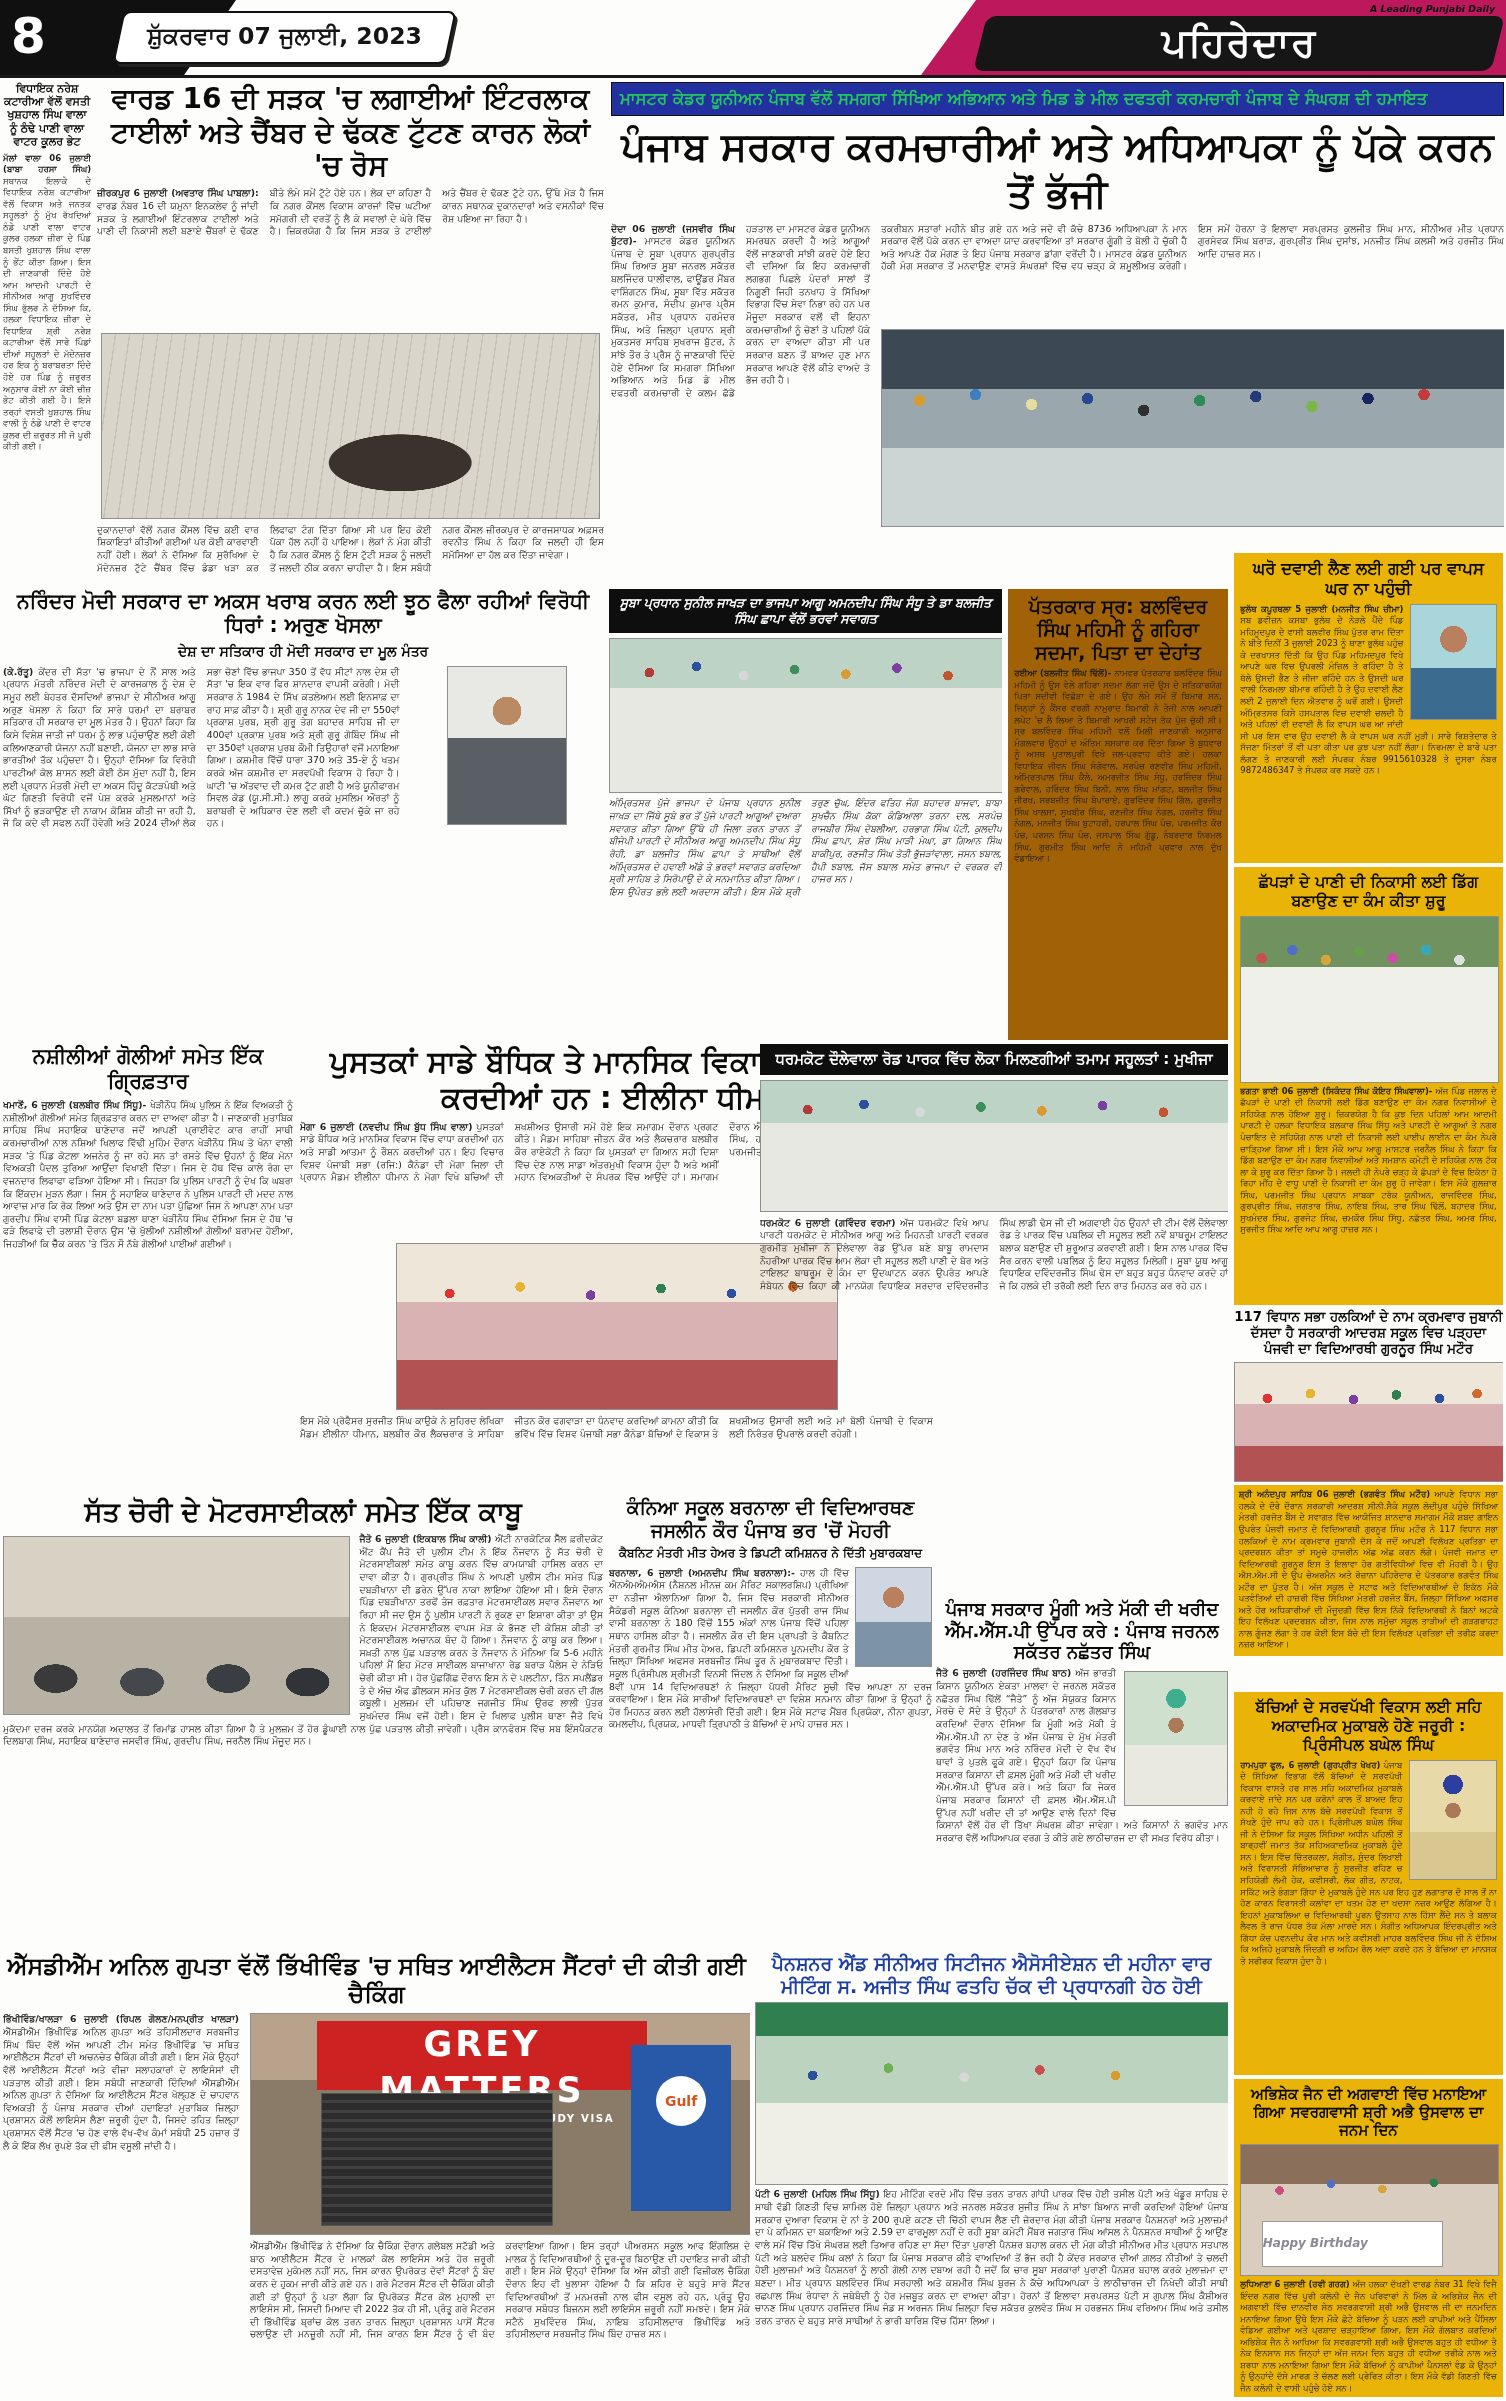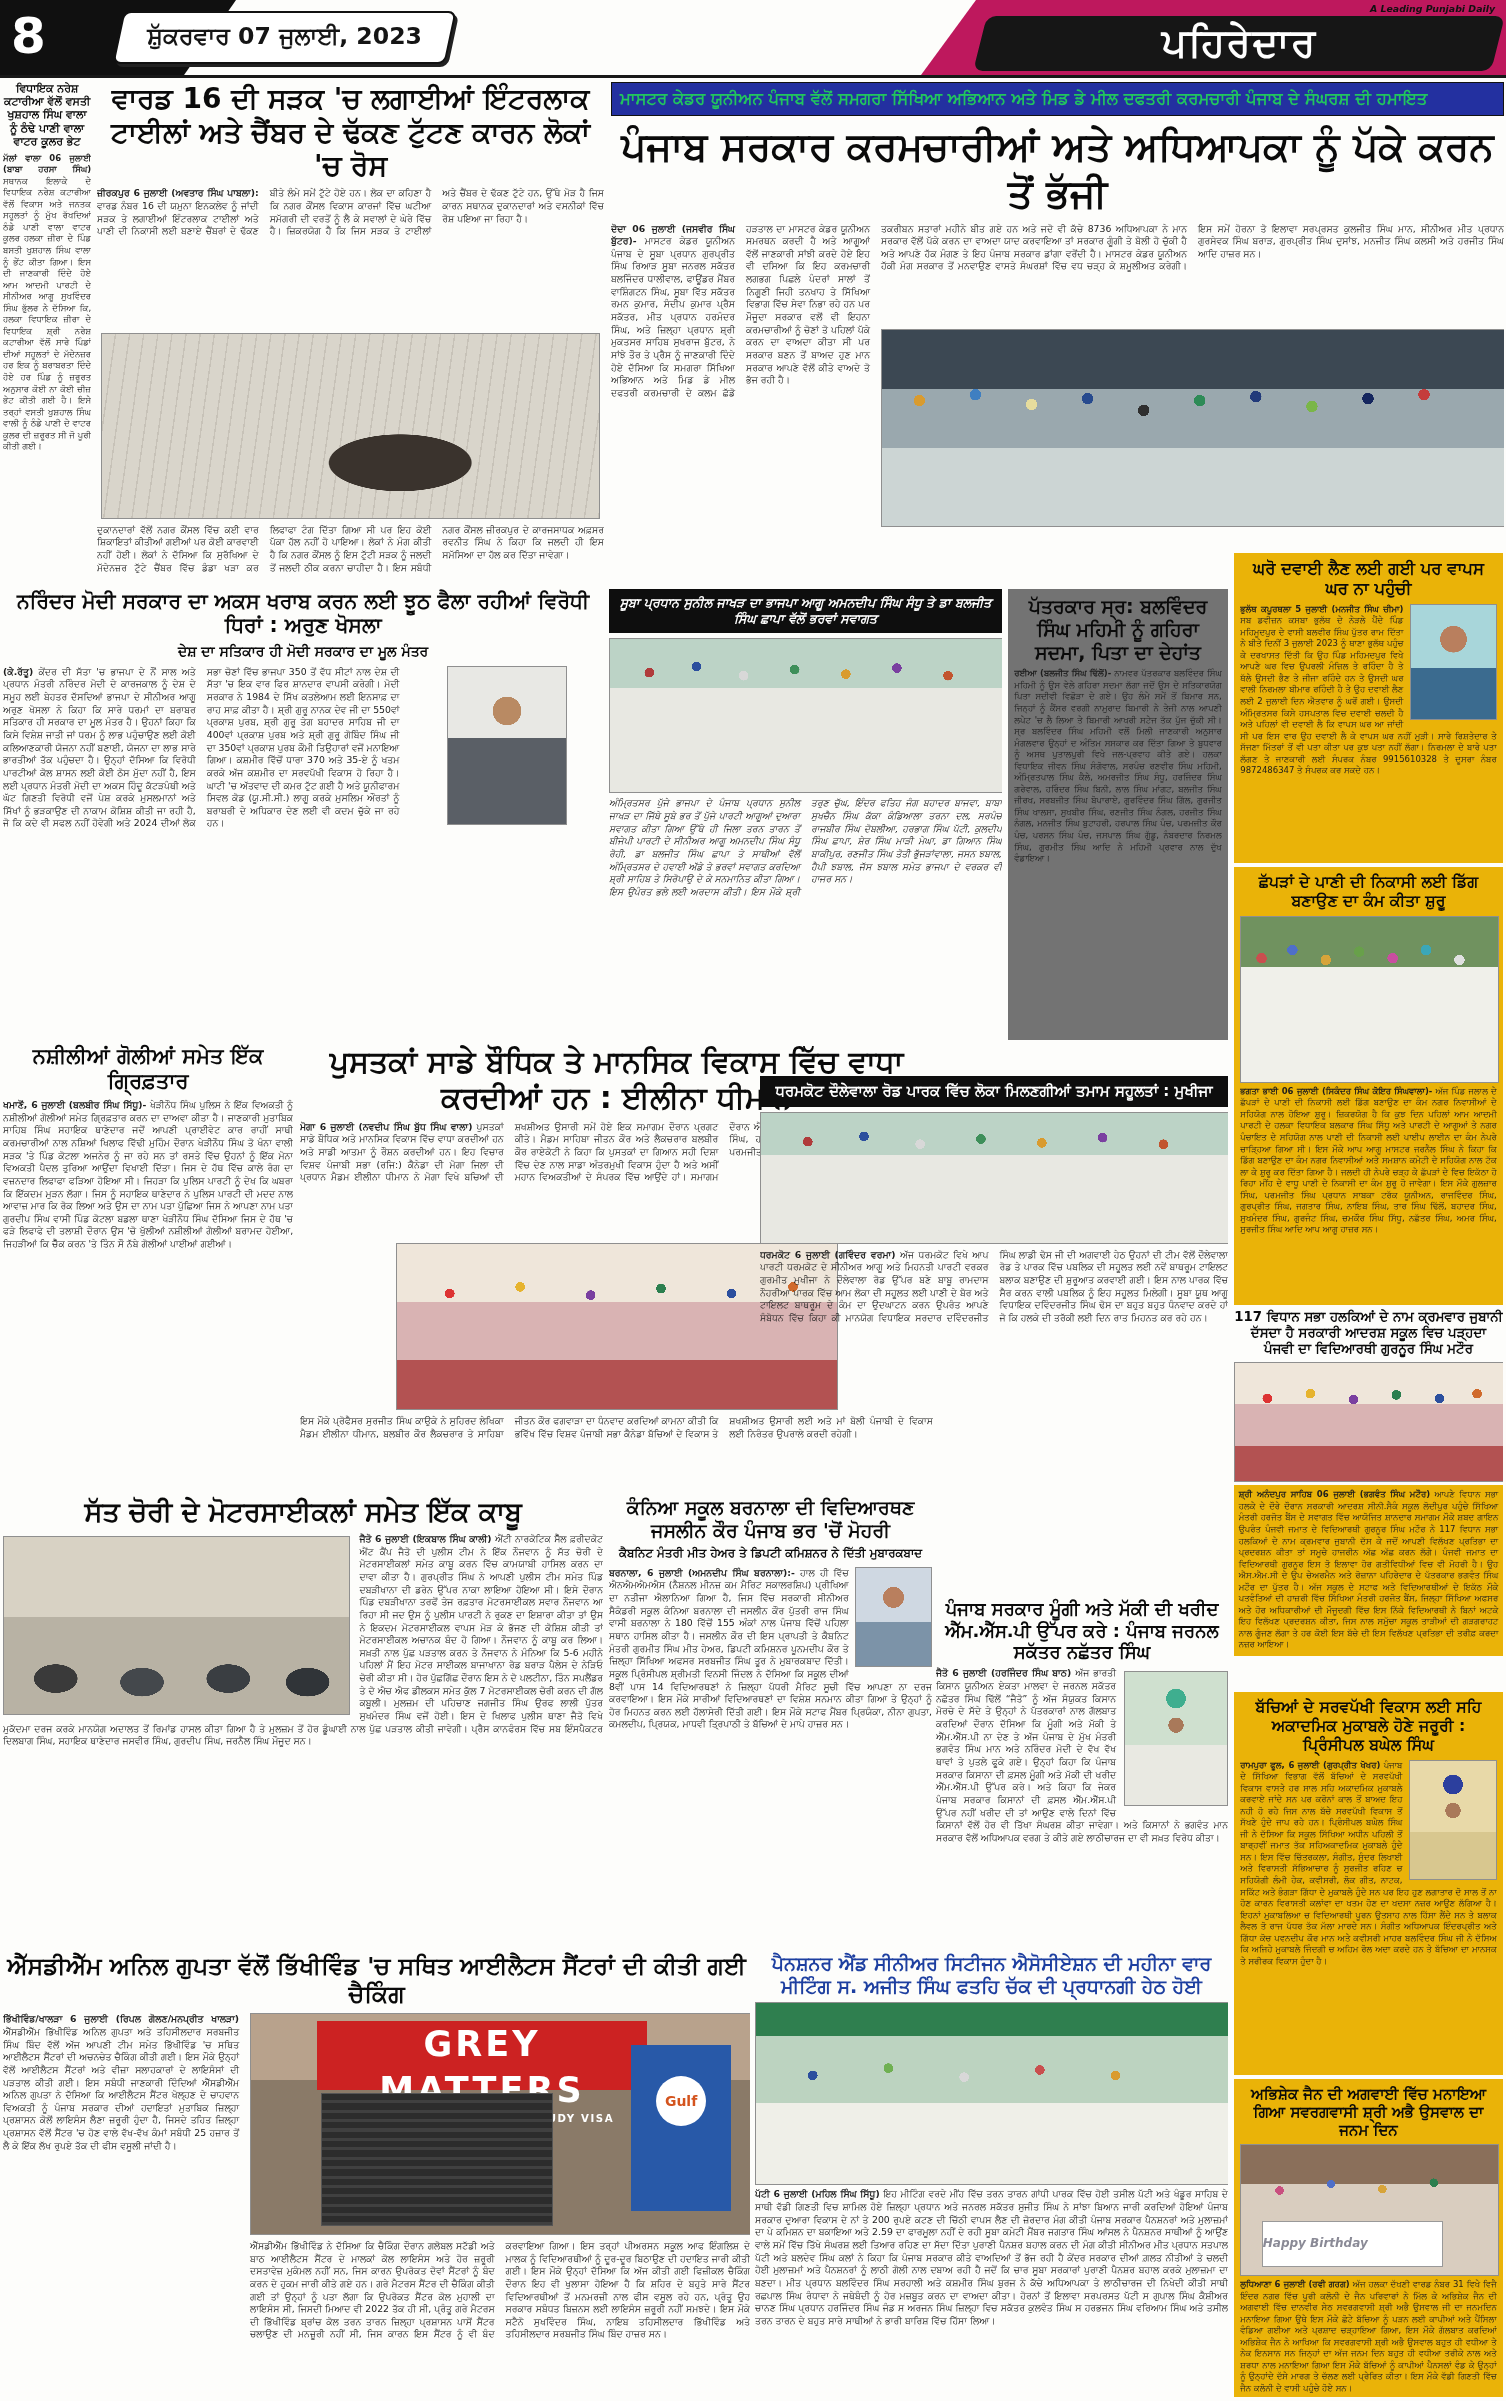--- a/index.html
+++ b/index.html
@@ -10,21 +10,21 @@
   .body{font-size:9.3px;line-height:1.36;text-align:justify;margin:0;color:#1d1d1d;}
   .small{font-size:8.5px;}
   .dl{font-weight:bold;}
   .cols2{column-count:2;column-gap:11px;}
   .cols3{column-count:3;column-gap:11px;}
   .kicker{background:#2330a0;color:#22c55e;font-weight:bold;text-align:left;
           padding:6.3px 7.9px;font-size:16.5px;line-height:1.2;border:0.8px solid #111;}
   .bannerblack{background:#0e0e0e;color:#fff;font-weight:bold;text-align:center;
           padding:6.3px 7.9px;line-height:1.25;}
   .boxcream{background:#eab308;}
-  .boxlav{background:#737373;}
+  .boxlav{background:#a16207;}
   .bluehl{color:#1d3fa0;}
   .ph{border:0.8px solid #8f8f8f;background:#cfcfc8;position:relative;}
   .ph-road{background:
     radial-gradient(ellipse 118px 47px at 60% 70%, #3a332d 0 60%, rgba(0,0,0,0) 61%),
     repeating-linear-gradient(98deg,#d9d5cb 0 12.6px,#c7c2b8 12.6px 14px),
     linear-gradient(180deg,#d4cfc4,#b5aea2);}
   .ph-master{background-image:
     radial-gradient(circle 9.4px at 6% 36%,#d99b2f 60%,rgba(0,0,0,0) 61%),
     radial-gradient(circle 9.4px at 15% 33%,#3f7fc1 60%,rgba(0,0,0,0) 61%),
     radial-gradient(circle 9.4px at 24% 38%,#e6dc9d 60%,rgba(0,0,0,0) 61%),
@@ -227,21 +227,21 @@
 
   <div class="blk" style="left:300px;top:1044px;width:633px;height:449px;">
     <h2 class="hl" style="font-size:30px;">ਪੁਸਤਕਾਂ ਸਾਡੇ ਬੌਧਿਕ ਤੇ ਮਾਨਸਿਕ ਵਿਕਾਸ ਵਿੱਚ ਵਾਧਾ ਕਰਦੀਆਂ ਹਨ : ਈਲੀਨਾ ਧੀਮਾਨ</h2>
     <p class="body cols3" style="height:118px;"><b class="dl">ਮੋਗਾ 6 ਜੁਲਾਈ (ਨਵਦੀਪ ਸਿੰਘ ਬੁੱਧ ਸਿੰਘ ਵਾਲਾ)</b>
       <span>ਪੁਸਤਕਾਂ ਸਾਡੇ ਬੌਧਿਕ ਅਤੇ ਮਾਨਸਿਕ ਵਿਕਾਸ ਵਿੱਚ ਵਾਧਾ ਕਰਦੀਆਂ ਹਨ ਅਤੇ ਸਾਡੀ ਆਤਮਾ ਨੂੰ ਰੌਸ਼ਨ ਕਰਦੀਆਂ ਹਨ। ਇਹ ਵਿਚਾਰ ਵਿਸ਼ਵ ਪੰਜਾਬੀ ਸਭਾ (ਰਜਿ:) ਕੈਨੇਡਾ ਦੀ ਮੋਗਾ ਜਿਲਾ ਦੀ ਪ੍ਰਧਾਨ ਮੈਡਮ ਈਲੀਨਾ ਧੀਮਾਨ ਨੇ ਮੋਗਾ ਵਿਖੇ ਬਚਿਆਂ ਦੀ ਸ਼ਖਸ਼ੀਅਤ ਉਸਾਰੀ ਸਮੇਂ ਹੋਏ ਇਕ ਸਮਾਗਮ ਦੌਰਾਨ ਪ੍ਰਗਟ ਕੀਤੇ। ਮੈਡਮ ਸਾਹਿਬਾ ਜੀਤਨ ਕੌਰ ਅਤੇ ਲੈਕਚਰਾਰ ਬਲਬੀਰ ਕੌਰ ਰਾਏਕੋਟੀ ਨੇ ਕਿਹਾ ਕਿ ਪੁਸਤਕਾਂ ਦਾ ਗਿਆਨ ਸਹੀ ਦਿਸ਼ਾ ਵਿੱਚ ਦੇਣ ਨਾਲ ਸਾਡਾ ਅੰਤਰਮੁਖੀ ਵਿਕਾਸ ਹੁੰਦਾ ਹੈ ਅਤੇ ਅਸੀਂ ਮਹਾਨ ਵਿਅਕਤੀਆਂ ਦੇ ਸੰਪਰਕ ਵਿੱਚ ਆਉਂਦੇ ਹਾਂ। ਸਮਾਗਮ ਦੌਰਾਨ ਐਸ ਡੀ ਓ ਗੁਰਜੀਤ ਸਿੰਘ, ਰਣਵੀਰ ਸਿੰਘ, ਮਹਿਤਾਬ ਸਿੰਘ, ਹਰਪ੍ਰੀਤ ਕੌਰ, ਭਵਨਦੀਪ ਸ਼ਰਮਾ, ਨਵਜੋਤ ਕੌਰ, ਪਰਮਜੀਤ ਕੌਰ ਅਤੇ ਗੁਰਸੀਰਤ ਕੌਰ ਹਾਜ਼ਰ ਸਨ।</span></p>
     <div class="ph ph-kids" style="width:440px;height:165px;margin:4.7px auto;"></div>
     <p class="body cols3" style="height:63px;"><span>ਇਸ ਮੌਕੇ ਪ੍ਰੋਫੈਸਰ ਸੁਰਜੀਤ ਸਿੰਘ ਕਾਉਕੇ ਨੇ ਸੁਹਿਰਦ ਲੇਖਿਕਾ ਮੈਡਮ ਈਲੀਨਾ ਧੀਮਾਨ, ਬਲਬੀਰ ਕੌਰ ਲੈਕਚਰਾਰ ਤੇ ਸਾਹਿਬਾ ਜੀਤਨ ਕੌਰ ਫਗਵਾੜਾ ਦਾ ਧੰਨਵਾਦ ਕਰਦਿਆਂ ਕਾਮਨਾ ਕੀਤੀ ਕਿ ਭਵਿੱਖ ਵਿੱਚ ਵਿਸ਼ਵ ਪੰਜਾਬੀ ਸਭਾ ਕੈਨੇਡਾ ਬੱਚਿਆਂ ਦੇ ਵਿਕਾਸ ਤੇ ਸ਼ਖਸ਼ੀਅਤ ਉਸਾਰੀ ਲਈ ਅਤੇ ਮਾਂ ਬੋਲੀ ਪੰਜਾਬੀ ਦੇ ਵਿਕਾਸ ਲਈ ਨਿਰੰਤਰ ਉਪਰਾਲੇ ਕਰਦੀ ਰਹੇਗੀ।</span></p>
   </div>
 
   <div class="blk" style="left:760px;top:1044px;width:468px;height:449px;">
-    <div class="bannerblack" style="font-size:15px;margin-top:32px;">ਧਰਮਕੋਟ ਦੌਲੇਵਾਲਾ ਰੋਡ ਪਾਰਕ ਵਿੱਚ ਲੋਕਾ ਮਿਲਣਗੀਆਂ ਤਮਾਮ ਸਹੂਲਤਾਂ : ਮੁਖੀਜਾ</div>
+    <div class="bannerblack" style="font-size:15px;">ਧਰਮਕੋਟ ਦੌਲੇਵਾਲਾ ਰੋਡ ਪਾਰਕ ਵਿੱਚ ਲੋਕਾ ਮਿਲਣਗੀਆਂ ਤਮਾਮ ਸਹੂਲਤਾਂ : ਮੁਖੀਜਾ</div>
     <div class="ph ph-crowd" style="width:100%;height:130px;margin:4.7px 0;"></div>
     <p class="body cols2" style="height:275px;"><b class="dl">ਧਰਮਕੋਟ 6 ਜੁਲਾਈ (ਗਵਿੰਦਰ ਵਰਮਾ)</b>
       <span>ਅੱਜ ਧਰਮਕੋਟ ਵਿਖੇ ਆਪ ਪਾਰਟੀ ਧਰਮਕੋਟ ਦੇ ਸੀਨੀਅਰ ਆਗੂ ਅਤੇ ਮਿਹਨਤੀ ਪਾਰਟੀ ਵਰਕਰ ਗੁਰਮੀਤ ਮੁਖੀਜਾ ਨੇ ਦੌਲੇਵਾਲਾ ਰੋਡ ਉੱਪਰ ਬਣੇ ਬਾਬੂ ਰਾਮਦਾਸ ਨੌਹਰੀਆ ਪਾਰਕ ਵਿੱਚ ਆਮ ਲੋਕਾ ਦੀ ਸਹੂਲਤ ਲਈ ਪਾਣੀ ਦੇ ਬੋਰ ਅਤੇ ਟਾਇਲਟ ਬਾਥਰੂਮ ਦੇ ਕੰਮ ਦਾ ਉਦਘਾਟਨ ਕਰਨ ਉਪਰੰਤ ਆਪਣੇ ਸੰਬੋਧਨ ਵਿੱਚ ਕਿਹਾ ਕੀ ਮਾਨਯੋਗ ਵਿਧਾਇਕ ਸਰਦਾਰ ਦਵਿੰਦਰਜੀਤ ਸਿੰਘ ਲਾਡੀ ਢੋਸ ਜੀ ਦੀ ਅਗਵਾਈ ਹੇਠ ਉਹਨਾਂ ਦੀ ਟੀਮ ਵੱਲੋਂ ਦੌਲੇਵਾਲਾ ਰੋਡ ਤੇ ਪਾਰਕ ਵਿੱਚ ਪਬਲਿਕ ਦੀ ਸਹੂਲਤ ਲਈ ਨਵੇਂ ਬਾਥਰੂਮ ਟਾਇਲਟ ਬਲਾਕ ਬਣਾਉਣ ਦੀ ਸ਼ੁਰੂਆਤ ਕਰਵਾਈ ਗਈ। ਇਸ ਨਾਲ ਪਾਰਕ ਵਿੱਚ ਸੈਰ ਕਰਨ ਵਾਲੀ ਪਬਲਿਕ ਨੂੰ ਇਹ ਸਹੂਲਤ ਮਿਲੇਗੀ। ਸੂਬਾ ਯੂਥ ਆਗੂ ਵਿਧਾਇਕ ਦਵਿੰਦਰਜੀਤ ਸਿੰਘ ਢੋਸ ਦਾ ਬਹੁਤ ਬਹੁਤ ਧੰਨਵਾਦ ਕਰਦੇ ਹਾਂ ਜੋ ਕਿ ਹਲਕੇ ਦੀ ਤਰੱਕੀ ਲਈ ਦਿਨ ਰਾਤ ਮਿਹਨਤ ਕਰ ਰਹੇ ਹਨ।</span></p>
   </div>
 
   <div class="blk" style="left:3.1px;top:1496px;width:600px;height:451px;">
     <h2 class="hl" style="font-size:27px;">ਸੱਤ ਚੋਰੀ ਦੇ ਮੋਟਰਸਾਈਕਲਾਂ ਸਮੇਤ ਇੱਕ ਕਾਬੂ</h2>
     <div>
       <div class="ph ph-moto" style="float:left;width:345px;height:177px;margin:3.1px 9.4px 3.1px 0;"></div>
       <p class="body"><b class="dl">ਜੈਤੋ 6 ਜੁਲਾਈ (ਇਕਬਾਲ ਸਿੰਘ ਕਾਲੀ)</b>

